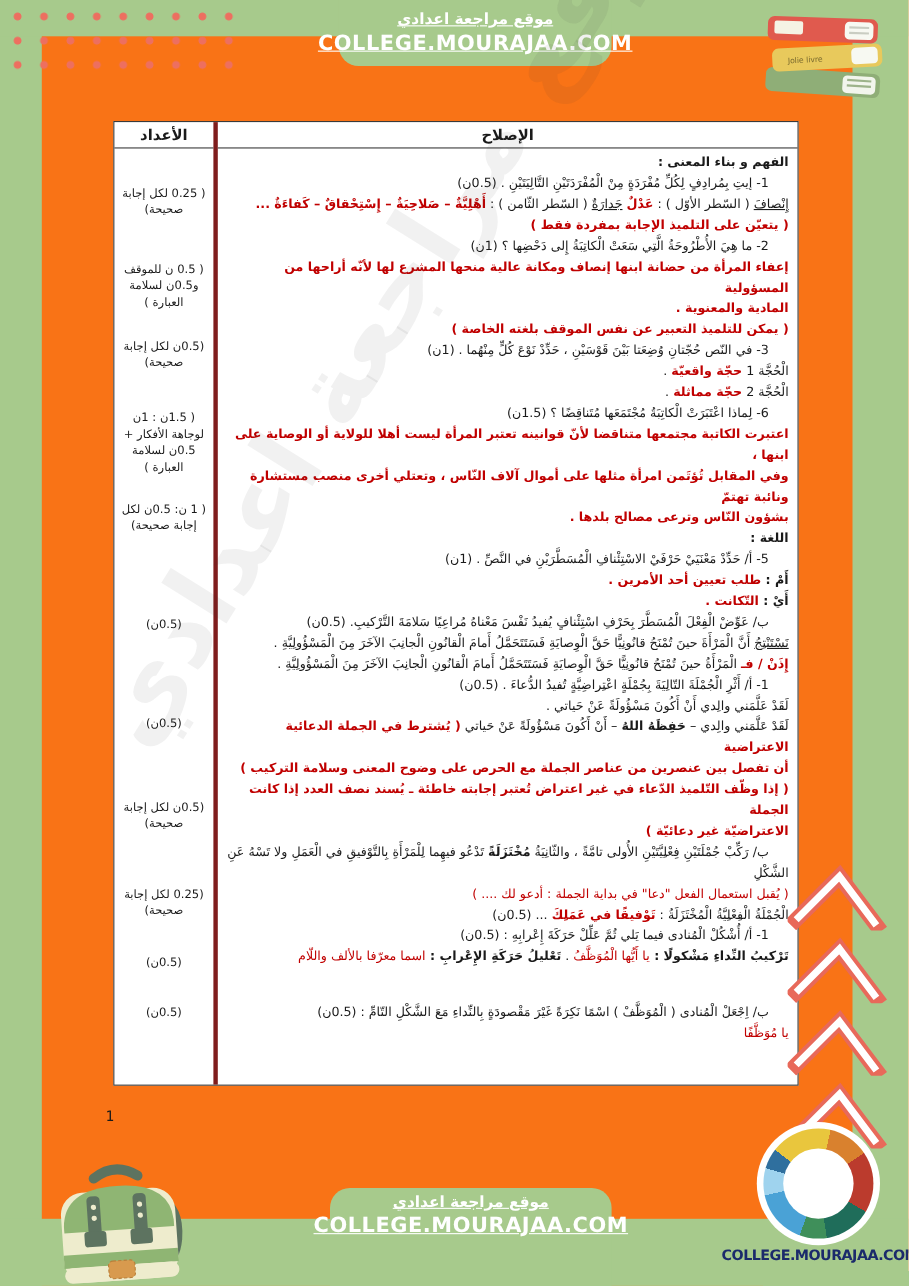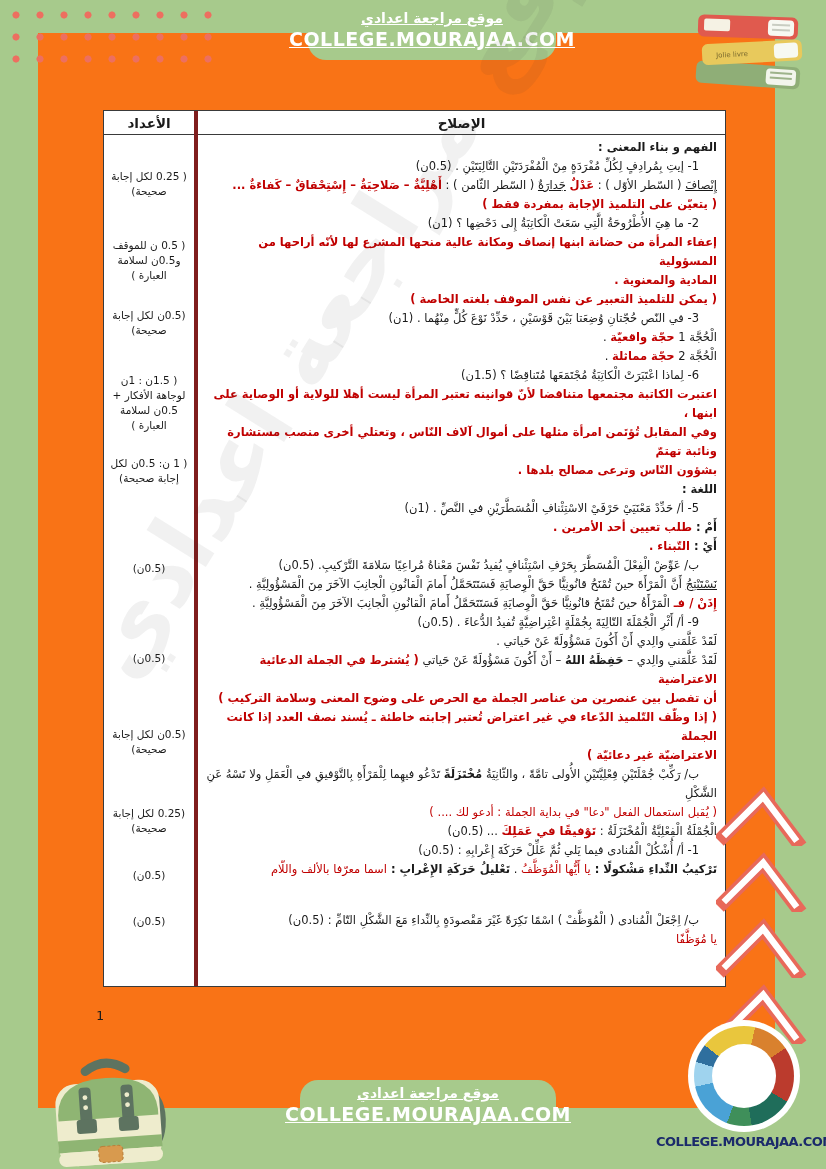--- a/index.html
+++ b/index.html
@@ -133,25 +133,25 @@
           <div class="para q"><span class="run-n">3- في النّص حُجّتانِ وُضِعَتا بَيْنَ قَوْسَيْنِ ، حَدِّدْ نَوْعَ كُلٍّ مِنْهُما . (1ن)</span></div>
           <div class="para "><span class="run-n">الْحُجَّة 1 </span><span class="run-r">حجّة واقعيّة</span><span class="run-n"> .</span></div>
           <div class="para "><span class="run-n">الْحُجَّة 2 </span><span class="run-r">حجّة مماثلة</span><span class="run-n"> .</span></div>
           <div class="para q"><span class="run-n">6- لِماذا اعْتَبَرَتْ الْكاتِبَةُ مُجْتَمَعَها مُتَناقِضًا ؟ (1.5ن)</span></div>
           <div class="para "><span class="run-r">اعتبرت الكاتبة مجتمعها متناقضا لأنّ قوانينه تعتبر المرأة ليست أهلا للولاية أو الوصاية على ابنها ،</span></div>
           <div class="para "><span class="run-r">وفي المقابل تُؤتَمن امرأة مثلها على أموال آلاف النّاس ، وتعتلي أخرى منصب مستشارة ونائبة تهتمّ</span></div>
           <div class="para "><span class="run-r">بشؤون النّاس وترعى مصالح بلدها .</span></div>
           <div class="para "><span class="run-b">اللغة :</span></div>
           <div class="para q"><span class="run-n">5- أ/ حَدِّدْ مَعْنَيَيْ حَرْفَيْ الاسْتِئْنافِ الْمُسَطَّرَيْنِ في النَّصِّ . (1ن)</span></div>
           <div class="para "><span class="run-b">أَمْ : </span><span class="run-r">طلب تعيين أحد الأمرين .</span></div>
-          <div class="para "><span class="run-b">أَيْ : </span><span class="run-r">التّبناء .</span></div>
+          <div class="para "><span class="run-b">أَيْ : </span><span class="run-r">التّكانت .</span></div>
           <div class="para q"><span class="run-n">ب/ عَوِّضْ الْفِعْلَ الْمُسَطَّرَ بِحَرْفِ اسْتِئْنافٍ يُفيدُ نَفْسَ مَعْناهُ مُراعِيًا سَلامَةَ التَّرْكيبِ. (0.5ن)</span></div>
           <div class="para "><span class="run-u">نَسْتَنْتِجُ</span><span class="run-n"> أَنَّ الْمَرْأَةَ حينَ تُمْنَحُ قانُونِيًّا حَقَّ الْوِصايَةِ فَسَتَتَحَمَّلُ أَمامَ الْقانُونِ الْجانِبَ الآخَرَ مِنَ الْمَسْؤُولِيَّةِ .</span></div>
           <div class="para "><span class="run-r">إِذَنْ / فـ</span><span class="run-n">   الْمَرْأَةُ حينَ تُمْنَحُ قانُونِيًّا حَقَّ الْوِصايَةِ فَسَتَتَحَمَّلُ أَمامَ الْقانُونِ الْجانِبَ الآخَرَ مِنَ الْمَسْؤُولِيَّةِ .</span></div>
-          <div class="para q"><span class="run-n">9- أ/ أَثْرِ الْجُمْلَةَ التّالِيَةَ بِجُمْلَةٍ اعْتِراضِيَّةٍ تُفيدُ الدُّعاءَ . (0.5ن)</span></div>
+          <div class="para q"><span class="run-n">1- أ/ أَثْرِ الْجُمْلَةَ التّالِيَةَ بِجُمْلَةٍ اعْتِراضِيَّةٍ تُفيدُ الدُّعاءَ . (0.5ن)</span></div>
           <div class="para "><span class="run-n">لَقَدْ عَلَّمَني والِدي أَنْ أَكُونَ مَسْؤُولَةً عَنْ حَياتي .</span></div>
           <div class="para "><span class="run-n">لَقَدْ عَلَّمَني والِدي – </span><span class="run-b">حَفِظَهُ اللهُ</span><span class="run-n"> – أَنْ أَكُونَ مَسْؤُولَةً عَنْ حَياتي </span><span class="run-r">( يُشترط في الجملة الدعائية الاعتراضية</span></div>
           <div class="para "><span class="run-r">أن تفصل بين عنصرين من عناصر الجملة مع الحرص على وضوح المعنى وسلامة التركيب )</span></div>
           <div class="para "><span class="run-r">( إذا وظّف التّلميذ الدّعاء في غير اعتراض تُعتبر إجابته خاطئة ـ يُسند نصف العدد إذا كانت الجملة</span></div>
           <div class="para "><span class="run-r">الاعتراضيّة غير دعائيّة )</span></div>
           <div class="para q"><span class="run-n">ب/ رَكِّبْ جُمْلَتَيْنِ فِعْلِيَّتَيْنِ الأُولى تامَّةً ، والثّانِيَةُ </span><span class="run-b">مُخْتَزَلَةً</span><span class="run-n"> تَدْعُو فيهِما لِلْمَرْأَةِ بِالتَّوْفيقِ في الْعَمَلِ ولا تَسْهُ عَنِ</span></div>
           <div class="para "><span class="run-n">الشَّكْلِ</span></div>
           <div class="para "><span class="run-rp">( يُقبل استعمال الفعل "دعا" في بداية الجملة : أدعو لك .... )</span></div>
           <div class="para "><span class="run-n">الْجُمْلَةُ الْفِعْلِيَّةُ الْمُخْتَزَلَةُ : </span><span class="run-r">تَوْفيقًا في عَمَلِكَ</span><span class="run-n"> ... (0.5ن)</span></div>
           <div class="para q"><span class="run-n">1- أ/ أُشْكُلْ الْمُنادى فيما يَلي ثُمَّ عَلِّلْ حَرَكَةَ إِعْرابِهِ : (0.5ن)</span></div>

